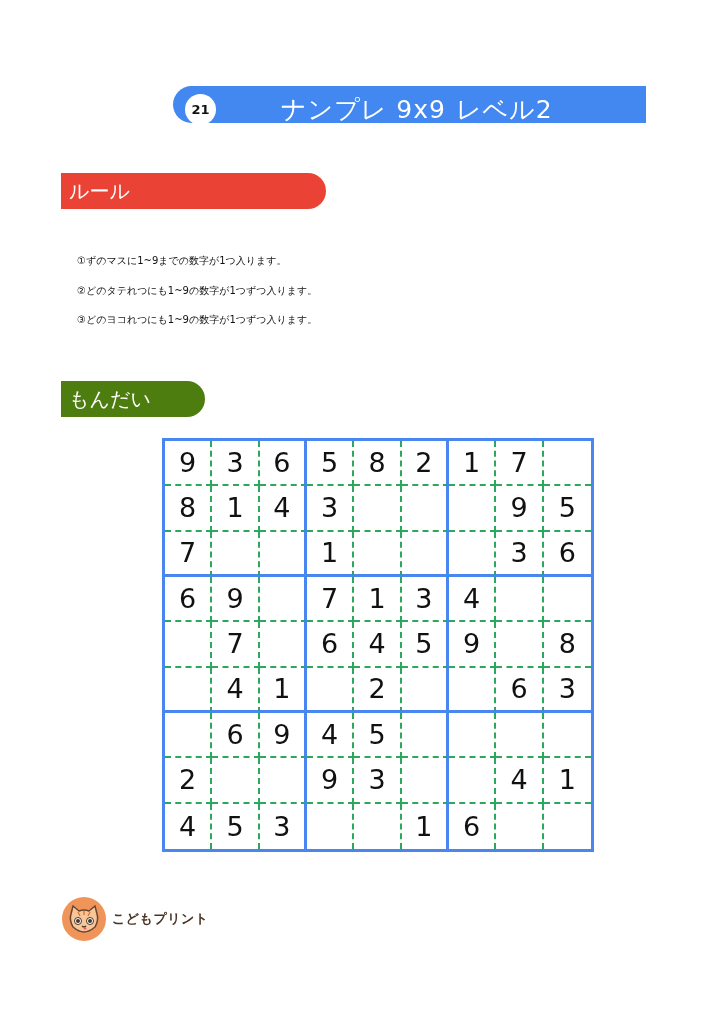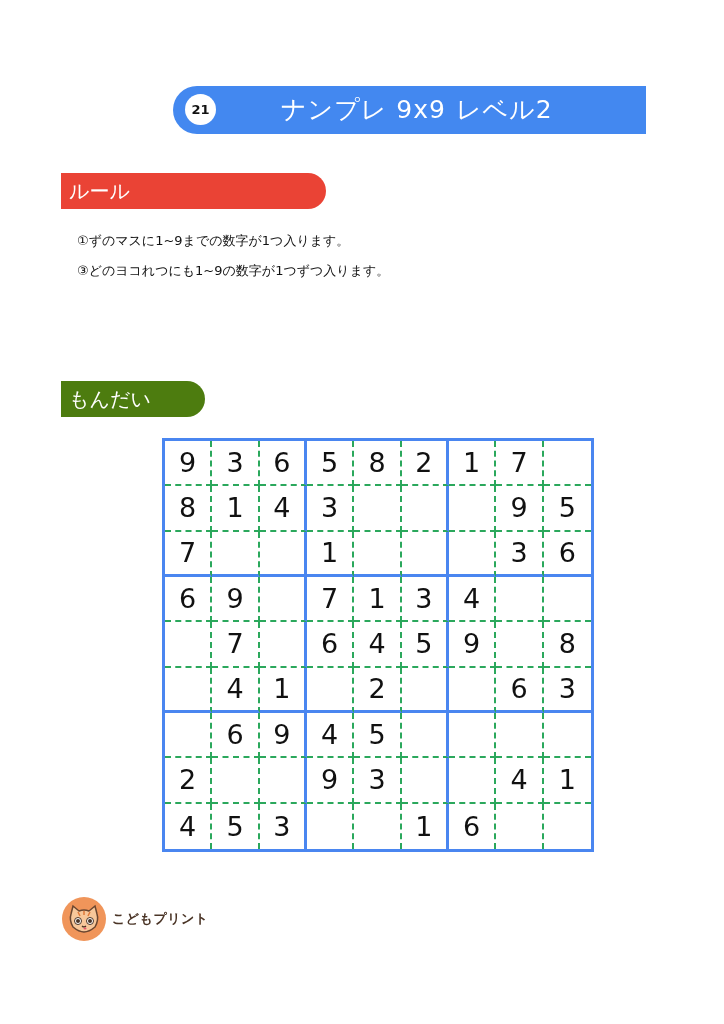--- a/index.html
+++ b/index.html
@@ -1,20 +1,20 @@
 <!DOCTYPE html>
 <html><head>
 <meta charset="utf-8">
 <style>
   * { box-sizing: border-box; margin: 0; padding: 0; }
   html, body { width: 724px; height: 1024px; background: #ffffff; overflow: hidden; }
   body { position: relative; font-family: "DejaVu Sans", sans-serif; color: #111; }
 
   .title-bar {
-    position: absolute; left: 173px; top: 86px; width: 473px; height: 48px;
+    position: absolute; left: 173px; top: 86px; width: 473px; height: 37px;
     background: #4388f0; border-radius: 24px 0 0 24px;
     display: flex; align-items: center;
   }
   .title-num {
     position: absolute; left: 12px; top: 8px; width: 31px; height: 31px;
     background: #fff; border-radius: 50%;
     display: flex; align-items: center; justify-content: center;
     font-size: 13px; color: #111; font-weight: bold;
   }
   .title-text {
@@ -26,22 +26,22 @@
 
   .section-head {
     position: absolute; left: 61px; height: 36px;
     display: flex; align-items: center; padding-left: 8px;
     color: #fff; font-size: 20px; border-radius: 0 18px 18px 0;
   }
   .rule-head { top: 173px; width: 265px; background: #ea4335; }
   .problem-head { top: 381px; width: 144px; background: #4d7c0f; }
 
   .rules {
-    position: absolute; left: 77px; top: 226px; list-style: none;
-    font-size: 13px; line-height: 29.5px; color: #111;
+    position: absolute; left: 77px; top: 246px; list-style: none;
+    font-size: 10px; line-height: 29.5px; color: #111;
   }
 
   .grid {
     position: absolute; left: 162px; top: 438px; width: 432px; height: 414px;
     display: grid; grid-template-columns: repeat(9, 1fr); grid-template-rows: repeat(9, 1fr);
     border: 3px solid #4a86f0;
   }
   .cell {
     display: flex; align-items: center; justify-content: center;
     font-size: 27px; color: #111;
@@ -71,20 +71,21 @@
     <span class="lv">レベル2</span>
   </div>
 </div>
 
 <div class="section-head rule-head">
   <span>ルール</span>
 </div>
 
 <ul class="rules">
   <li>①ずのマスに1~9までの数字が1つ入ります。</li>
+  <li>②どのタテれつにも1~9の数字が1つずつ入ります。</li>
   <li>③どのヨコれつにも1~9の数字が1つずつ入ります。</li>
 </ul>
 
 <div class="section-head problem-head">
   <span>もんだい</span>
 </div>
 
 <div class="grid" id="sudoku">
     <div class="cell">9</div>
     <div class="cell">3</div>

